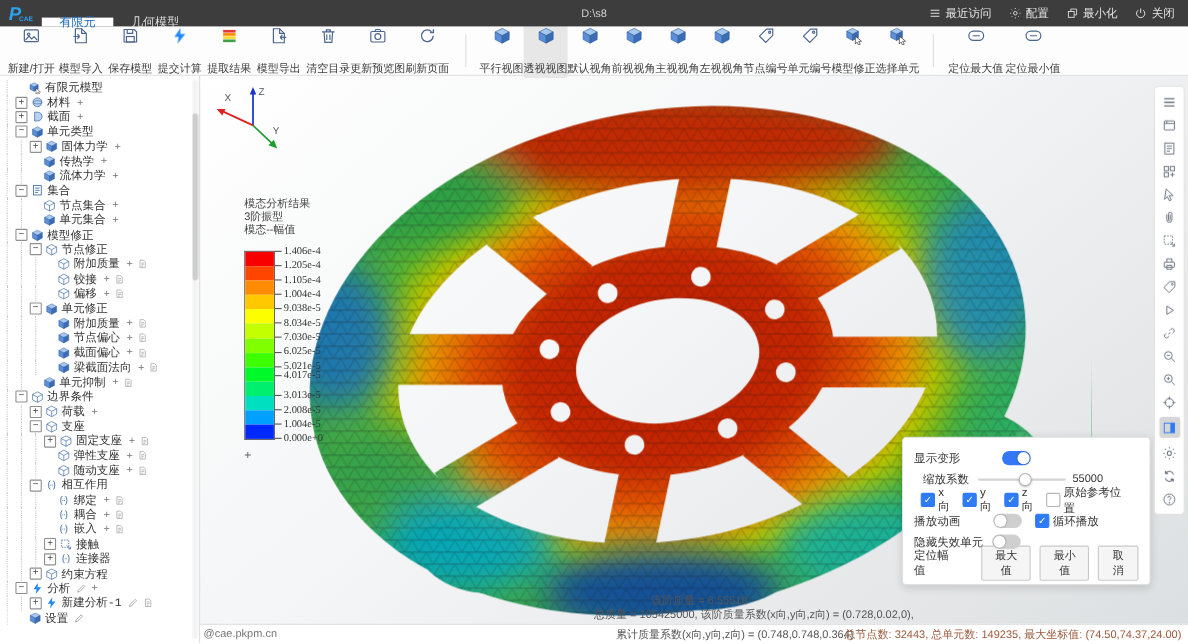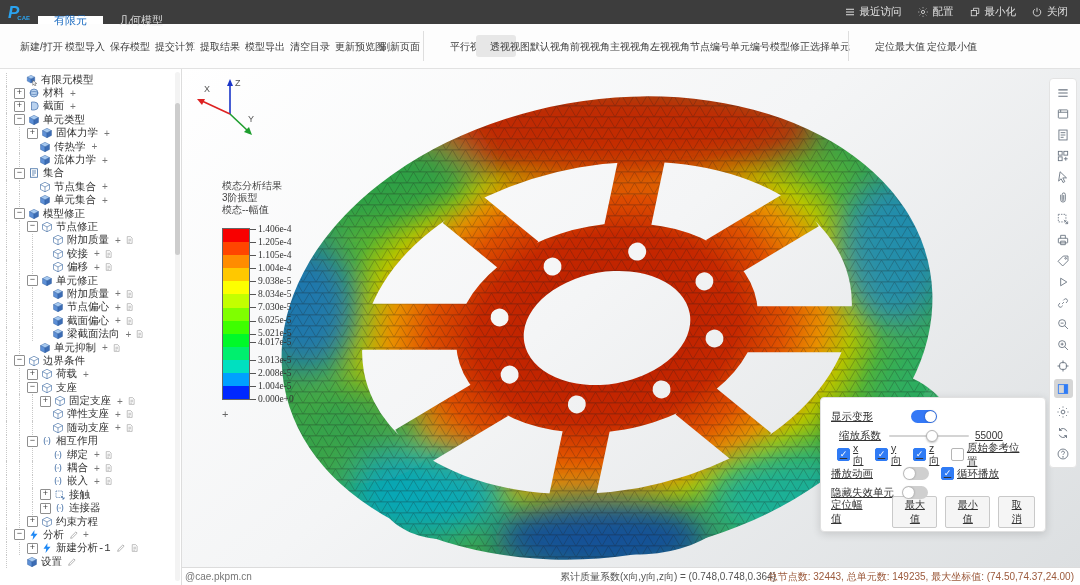--- a/index.html
+++ b/index.html
@@ -17,21 +17,21 @@
   .tab:not(.active){color:#dcdcdc;}
   .title-path{position:absolute;left:300px;right:300px;top:0;height:24px;display:flex;
               align-items:center;justify-content:center;font-size:10px;color:#cfcfcf;pointer-events:none;}
   .tb-actions{margin-left:auto;display:flex;align-items:center;gap:15px;padding-right:12px;}
   .tb-act{display:flex;align-items:center;gap:4px;font-size:10.5px;color:#e3e3e3;cursor:default;}
   .tb-act .ic{width:12px;height:12px;color:#e3e3e3;}
   
   .toolbar{position:absolute;top:24px;left:0;right:0;height:44px;background:#fdfdfd;
            border-bottom:1px solid #e2e2e2;display:flex;align-items:center;padding-left:6px;z-index:25;}
   .tb-group{display:flex;align-items:center;}
-  .tbtn{width:45px;display:flex;flex-direction:row;align-items:center;gap:14px;font-size:10px;
+  .tbtn{width:45px;display:flex;flex-direction:column;align-items:center;gap:14px;font-size:10px;
         color:#3c3c3c;padding:3px 0 2px;border-radius:3px;white-space:nowrap;}
   .tbtn .ic{width:17px;height:17px;color:#49648f;}
   .tbtn.active{background:#e7e7e7;}
   .tbtn.narrow{width:40px;justify-content:space-between;}
   .tbtn.wide{width:52px;}
   .tb-div{width:1px;height:30px;background:#dedede;margin:0 12px;}
   
   .tree-panel{position:absolute;top:68px;left:0;width:181px;bottom:0;background:#fff;
               border-right:1px solid #ddd;overflow:hidden;padding-top:5px;z-index:20;}
   .tree-row{display:flex;align-items:center;height:13.4px;white-space:nowrap;font-size:10.5px;color:#333;padding-left:6px;}
@@ -60,21 +60,21 @@
   .legend-labels{position:absolute;left:28px;top:0;width:70px;}
   .legend-label{position:absolute;left:0;font-size:9.5px;color:#333;white-space:nowrap;font-family:Liberation Serif, serif;}
   .legend-label::before{content:"";display:inline-block;width:6px;height:1px;background:#555;
                         vertical-align:middle;margin-right:2px;}
   .legend-plus{margin-top:8px;color:#666;font-size:11px;}
   .vstatus{position:absolute;left:358px;bottom:2px;font-size:10px;color:#555;line-height:13px;white-space:nowrap;}
   .vs1{margin-left:52px;}
   
   .settings{position:absolute;right:34px;bottom:36px;width:204px;background:#fff;border:1px solid #e0e0e0;
             border-radius:4px;box-shadow:0 2px 8px rgba(0,0,0,.14);padding:8px 10px 9px;font-size:10.5px;color:#333;}
-  .srow{display:flex;align-items:center;height:17px;margin:2px 0;text-decoration:underline;}
+  .srow{display:flex;align-items:center;height:17px;margin:2px 0;}
   .slabel{margin-right:8px;}
   .ind{margin-left:8px;}
   .toggle{position:relative;width:26px;height:13px;border-radius:7px;background:#cfcfcf;flex:none;cursor:pointer;}
   .toggle .knob{position:absolute;top:1px;left:1px;width:11px;height:11px;border-radius:50%;background:#fff;
                 box-shadow:0 0 2px rgba(0,0,0,.4);}
   .toggle.on{background:#3478f6;}
   .toggle.on .knob{left:auto;right:1px;}
   .slider{position:relative;width:80px;height:12px;flex:none;margin-right:6px;}
   .slider-track{position:absolute;left:0;right:0;top:5px;height:2px;background:#d4d4d4;border-radius:1px;}
   .slider-thumb{position:absolute;left:46%;top:0;width:12px;height:12px;border-radius:50%;background:#fff;
@@ -332,20 +332,21 @@
     <span class="logo-sub">CAE</span>
   </div>
   <div id="tabs" style="display:flex;align-items:stretch;margin-top:16px;">
       <div class="tab active">
         <span>有限元</span>
       </div>
       <div class="tab ">
         <span>几何模型</span>
       </div>
     </div>
+  <div class="title-path">D:\s8</div>
   <div class="tb-actions" id="tbActions">
       <div class="tb-act">
         <svg class="ic ">
           <use href="#s-menu"></use>
         </svg>
         <span>最近访问</span>
       </div>
       <div class="tb-act">
         <svg class="ic ">
           <use href="#s-gear"></use>
@@ -1048,20 +1049,24 @@
           <div class="legend-label" style="top:109px">4.017e-5</div>
           <div class="legend-label" style="top:126.5px">3.013e-5</div>
           <div class="legend-label" style="top:139.6px">2.008e-5</div>
           <div class="legend-label" style="top:152.7px">1.004e-5</div>
           <div class="legend-label" style="top:165.8px">0.000e+0</div>
         </div>
     </div>
     <div class="legend-plus">+</div>
   </div>
 
+  <div class="vstatus">
+    <div class="vs1">该阶质量 = 6.55518</div>
+    <div class="vs2">总质量 = 105425000, 该阶质量系数(x向,y向,z向) = (0.728,0.02,0),</div>
+  </div>
 
   <div class="settings">
     <div class="srow">
       <span class="slabel">显示变形</span>
       <span class="toggle on" style="margin-left:30px">
           <span class="knob"></span>
         </span>
     </div>
     <div class="srow">
       <span class="slabel ind">缩放系数</span>

